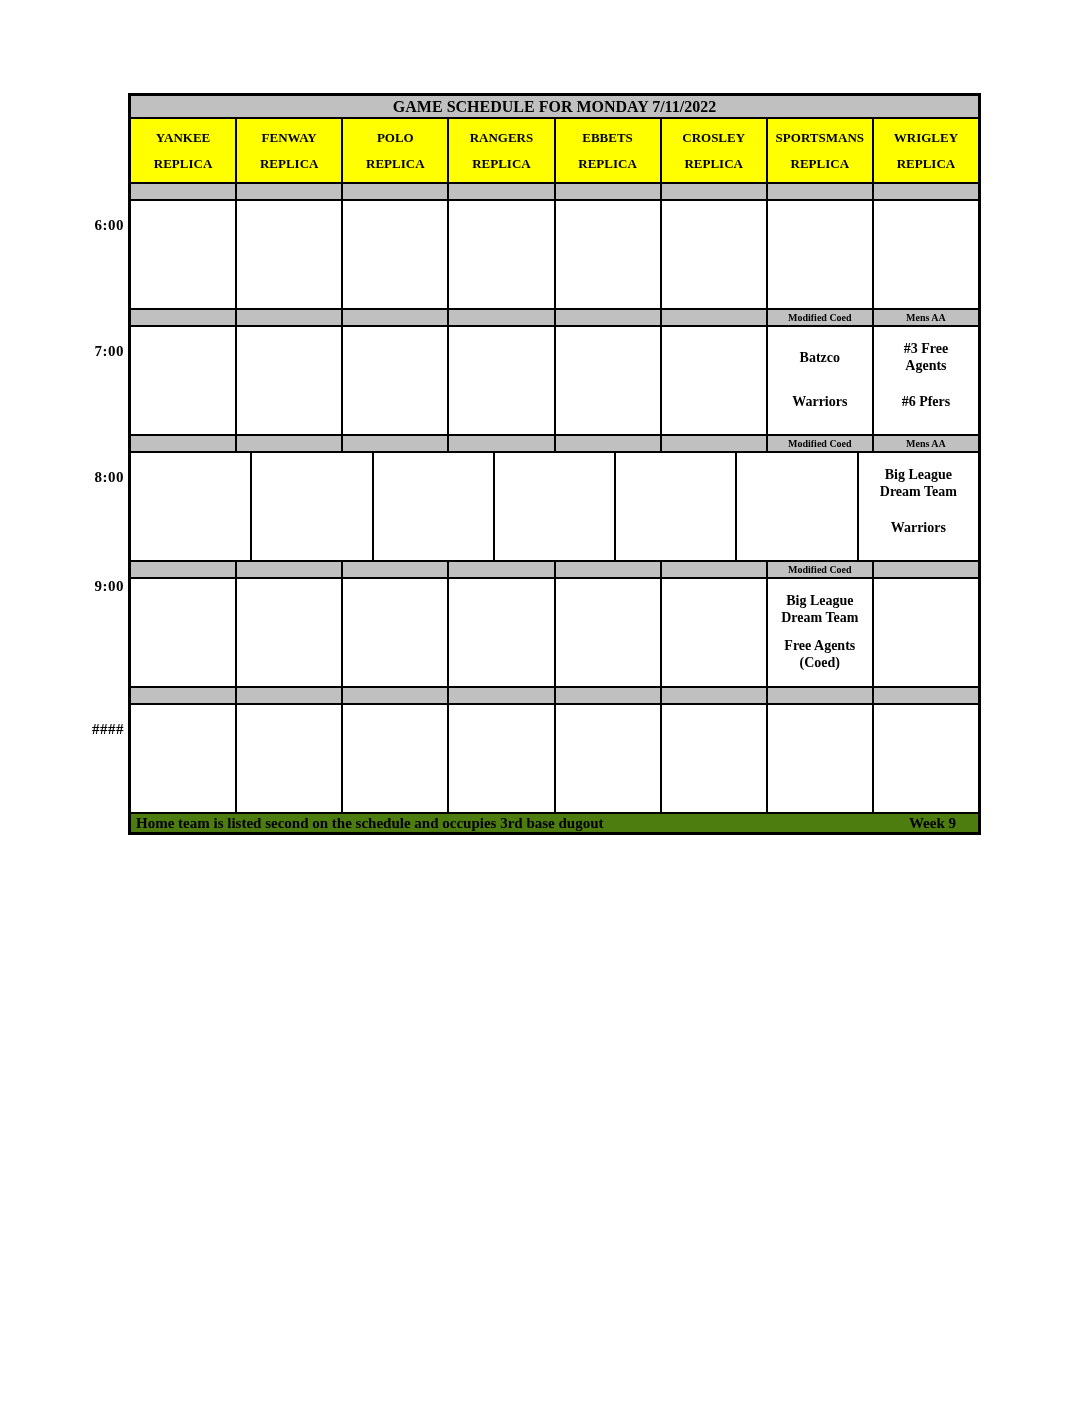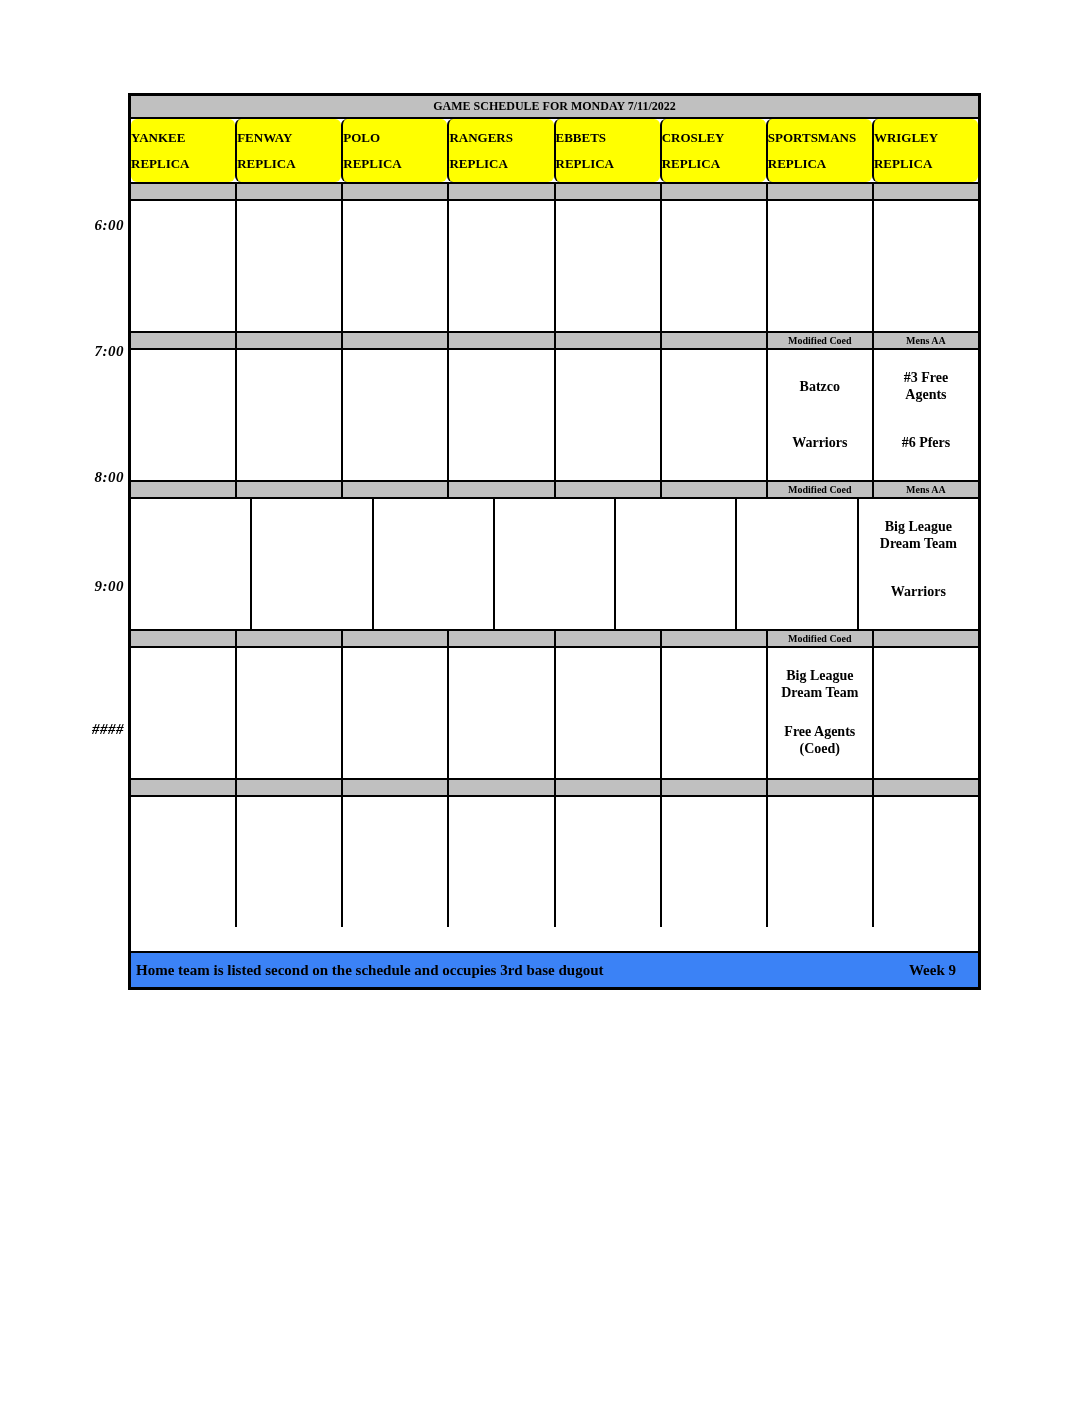--- a/index.html
+++ b/index.html
@@ -13,73 +13,71 @@
   }
   .sheet { position: absolute; inset: 0; }
 
   
   .time-label {
     position: absolute;
     left: 0; width: 124px;
     text-align: right;
     font-size: 15px;
     letter-spacing: 0.5px;
-    font-style: italic;
   }
   .t0 { top: 217px; } .t1 { top: 343px; } .t2 { top: 469px; text-align: right; }
   .t3 { top: 578px; } .t4 { top: 721px; }
 
   
   .table {
     position: absolute;
     left: 128px; top: 93px;
     width: 853px;
     border: 3px solid #000;
     background: #fff;
   }
   .row { display: flex; border-top: 2px solid #000; }
   .row:first-child { border-top: none; }
   .cell { flex: 1 1 0; border-left: 2px solid #000; min-width: 0; }
   .cell:first-child { border-left: none; }
 
   .title-row { height: 21px; background: #c0c0c0; }
   .title-cell {
     flex: 1; display: flex; align-items: center; justify-content: center;
-    font-size: 12px;
+    font-size: 16px;
   }
 
   .header-row { height: 65px; }
   .cell.head {
     background: #ffff00;
     display: flex; flex-direction: column;
-    align-items: flex-start; justify-content: center;
+    align-items: center; justify-content: center;
     gap: 12px;
     font-size: 13px; line-height: 14px;
     text-align: center;
-    border-radius: 6px;
   }
 
   .band { height: 17px; background: #c0c0c0; }
   .cell.bandcell {
     display: flex; align-items: center; justify-content: center;
     font-size: 10px; line-height: 15px;
     white-space: nowrap; overflow: hidden;
   }
 
-  .game-row { height: 132px; background: #ffffff; }
+  .game-row { height: 109px; background: #ffffff; }
   .cell.game { display: flex; flex-direction: column; padding: 8px 0 10px; }
   .slot {
     flex: 1 1 0;
     display: flex; align-items: center; justify-content: center;
     text-align: center;
     font-size: 14px; line-height: 17px;
     padding: 0 10px;
   }
 
-  .footer-row { height: 36px; background: #3b82f6; margin-top: 24px; }
+  .footer-row { height: 20px; background: #4d7c0f; }
   .footer-cell {
     flex: 1; display: flex; align-items: center; justify-content: space-between;
     font-size: 15px;
     padding-left: 5px; padding-right: 22px;
     white-space: nowrap; overflow: hidden;
   }
 </style>
 </head>
 <body>
 

